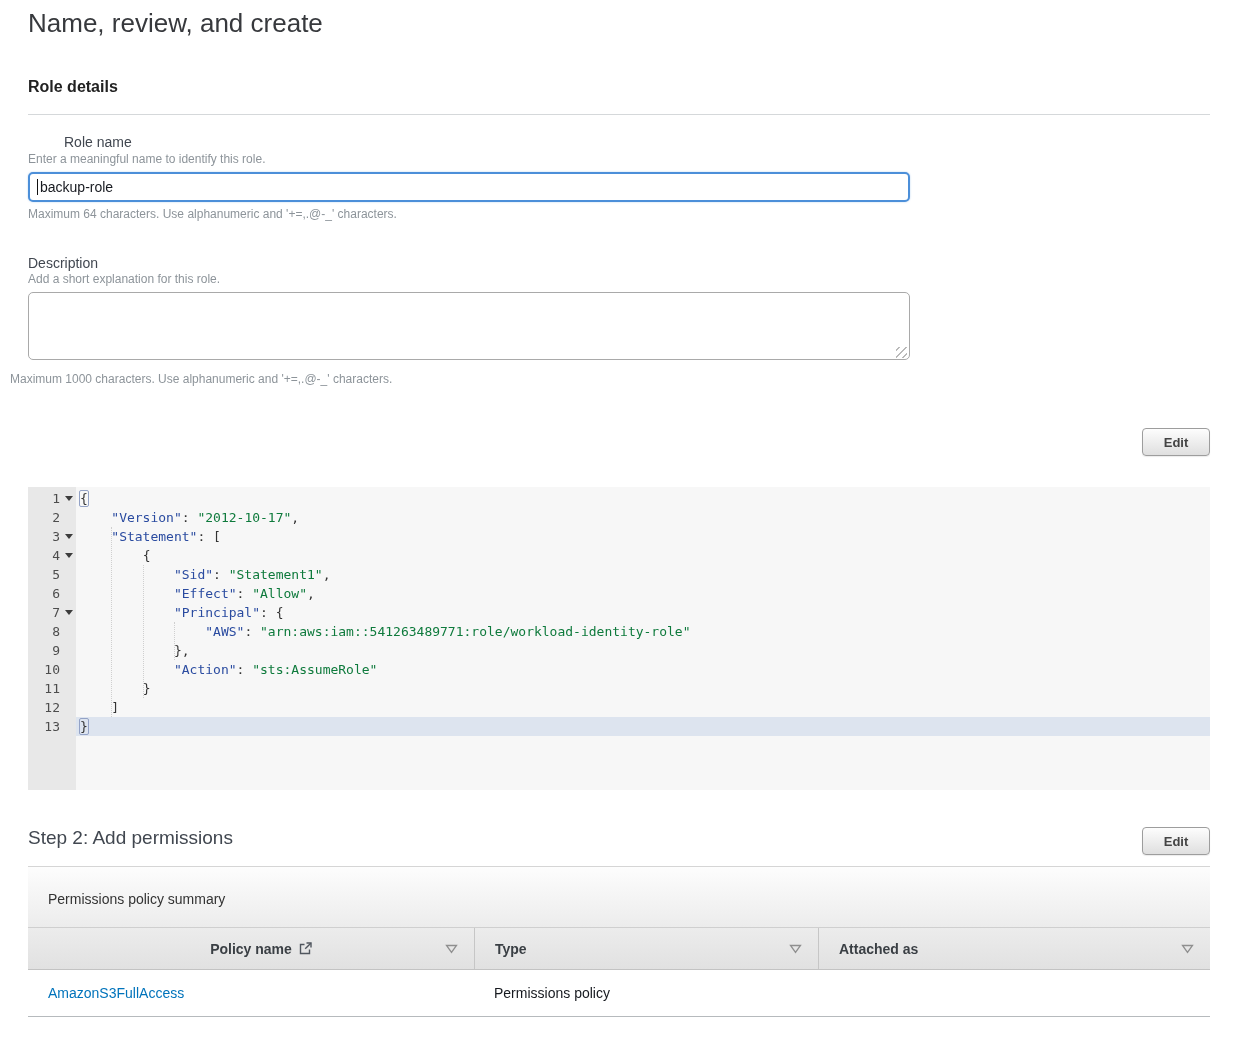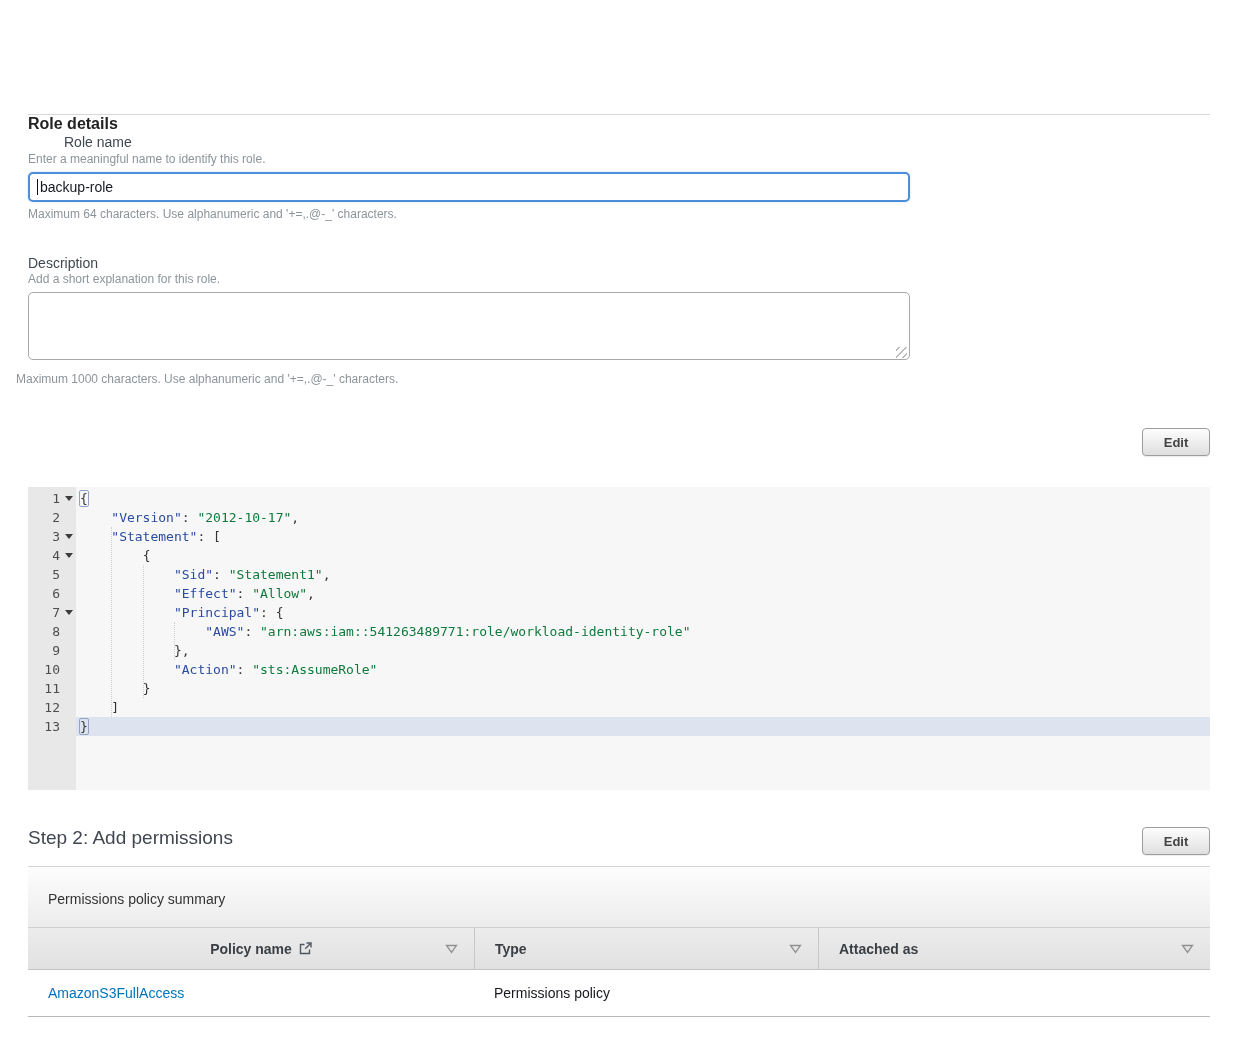--- a/index.html
+++ b/index.html
@@ -75,35 +75,36 @@
   .td { padding-left:20px; font-size:14px; color:#16191f; }
   .td-c1 { width:446px; } .td-c2 { width:344px; } .td-c3 { width:392px; }
   .policy-link { color:var(--link,#0073bb); text-decoration:none; cursor:pointer; }
   .ext-icon svg, .sort-btn svg { display:block; }
 </style>
 </head>
 <body>
 
 <div id="page">
 
+  <h1 class="abs page-title">Name, review, and create</h1>
 
-  <h2 class="abs sec-title" style="left:28px; top:78px;margin-top:37px;">Role details</h2>
+  <h2 class="abs sec-title" style="left:28px; top:78px;">Role details</h2>
   <div class="abs divider" style="top:114px;"></div>
 
   <div class="abs field-label" style="left:28px; top:134px;margin-left:36px;">Role name</div>
   <div class="abs field-hint" style="left:28px; top:152px;">Enter a meaningful name to identify this role.</div>
   <input class="abs text-input" style="top: 172px;" type="text" value="backup-role">
   <div class="abs caret" style="top:179px;"></div>
   <div class="abs field-helper" style="left:28px; top:207px;">Maximum 64 characters. Use alphanumeric and '+=,.@-_' characters.</div>
 
   <div class="abs field-label" style="left:28px; top:255px;">Description</div>
   <div class="abs field-hint" style="left:28px; top:272px;">Add a short explanation for this role.</div>
   <textarea class="abs textarea" style="top: 292px;"></textarea>
   <div class="abs resize-grip" style="top:347px;"></div>
-  <div class="abs field-helper" style="left:16px; top:372px;">Maximum 1000 characters. Use alphanumeric and '+=,.@-_' characters.</div>
+  <div class="abs field-helper" style="left:10px; top:372px;">Maximum 1000 characters. Use alphanumeric and '+=,.@-_' characters.</div>
 
   <button class="abs edit-btn" style="top:428px;">Edit</button>
 
   <div class="abs editor">
     <div class="gutter">
         <div class="gutter-row"><span>1</span><i class="fold"></i></div>
         <div class="gutter-row"><span>2</span></div>
         <div class="gutter-row"><span>3</span><i class="fold"></i></div>
         <div class="gutter-row"><span>4</span><i class="fold"></i></div>
         <div class="gutter-row"><span>5</span></div>

